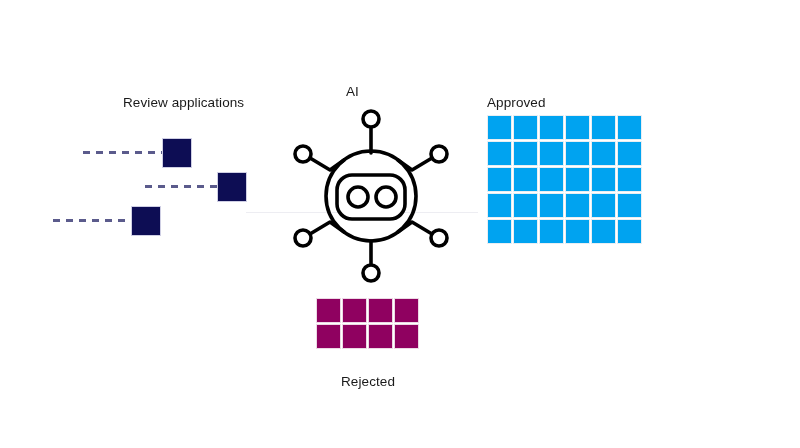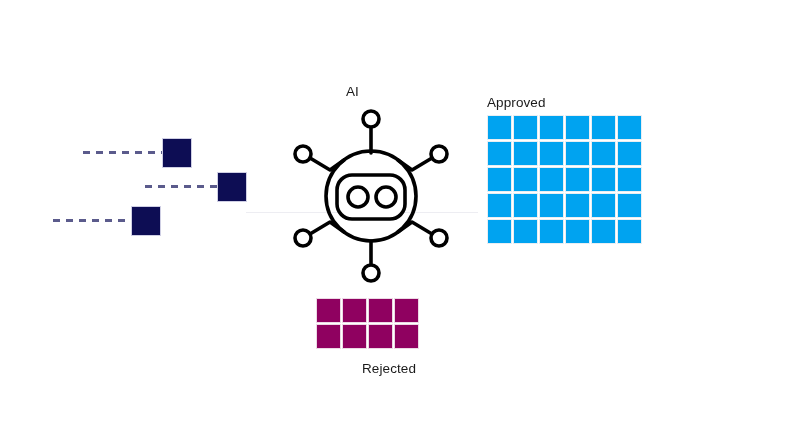--- a/index.html
+++ b/index.html
@@ -114,21 +114,21 @@
   }
   #rejected-grid .cell {
     background: #8f0160;
     border: 1px solid #ecd9e5;
   }
 
   
   #label-review   { left: 123px; top: 96px; }
   #label-ai       { left: 346px; top: 85px; }
   #label-approved { left: 487px; top: 96px; text-align: right; }
-  #label-rejected { left: 341px; top: 362px; margin-left: 21px; }
+  #label-rejected { left: 341px; top: 375px; }
 </style>
 </head>
 <body>
 
 <div id="canvas">
 
   <div class="hairline"></div>
 
   <div id="review-group">
     <div class="review-row" style="left:0px; top:138px; width:300px;">
@@ -138,20 +138,21 @@
     <div class="review-row" style="left:0px; top:172px; width:300px;">
       <div class="dash-line" style="left:145px; width:72px;"></div>
       <div class="navy-square" style="left:217px;"></div>
     </div>
     <div class="review-row" style="left:0px; top:206px; width:300px;">
       <div class="dash-line" style="left:53px; width:78px;"></div>
       <div class="navy-square" style="left:131px;"></div>
     </div>
   </div>
 
+  <div class="label" id="label-review">Review applications</div>
 
   <div id="ai-group">
     <svg width="160" height="176" viewBox="0 0 160 176" xmlns="http://www.w3.org/2000/svg" fill="none" stroke="#000000" stroke-width="3.6" stroke-linecap="round" stroke-linejoin="round">
 
       <g stroke="#000000">
         <line x1="79" y1="19" x2="79" y2="45"></line>
         <line x1="79" y1="133" x2="79" y2="157"></line>
         <polyline points="18,50 38,62 52,52"></polyline>
         <polyline points="140,50 120,62 106,52"></polyline>
         <polyline points="18,126 38,114 52,124"></polyline>

